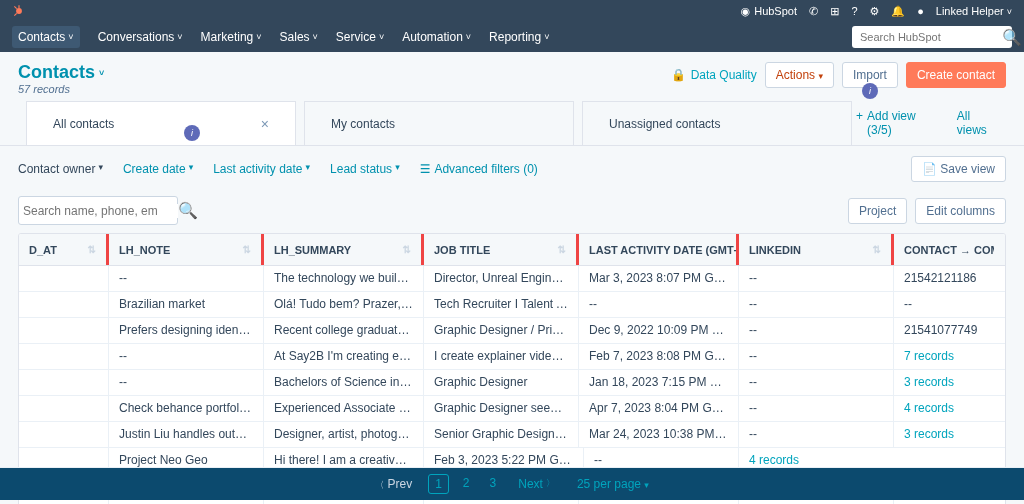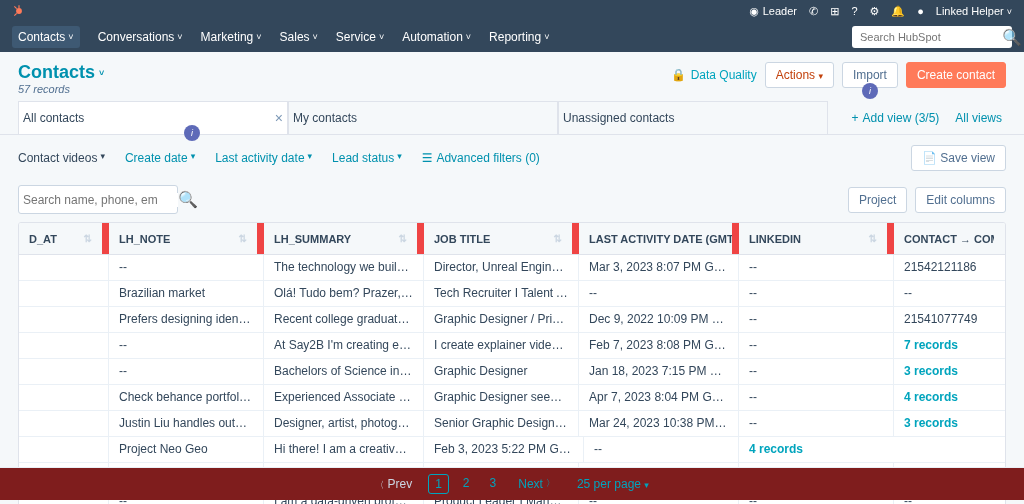--- a/index.html
+++ b/index.html
@@ -21,59 +21,59 @@
 .page-header { display: flex; justify-content: space-between; align-items: flex-start; padding: 10px 18px 6px; }
 .page-title { color: #0091ae; font-size: 18px; font-weight: 600; display: flex; align-items: center; gap: 4px; }
 .record-count { color: #516f90; font-size: 11px; font-style: italic; }
 .header-actions { display: flex; gap: 8px; align-items: center; }
 .data-quality { color: #00a4bd; font-size: 12px; display: flex; gap: 4px; align-items: center; }
 .btn { border: 1px solid #cbd6e2; background: #fff; border-radius: 3px; padding: 5px 10px; font-size: 12px; cursor: pointer; color: #516f90; }
 .btn-actions { color: #c2410c; }
 .btn-primary { background: #ff7a59; color: #fff; border-color: #ff7a59; }
 
 .tabs-row { display: flex; padding: 0 18px; border-bottom: 1px solid #dfe3eb; align-items: stretch; }
-.tab { border: 1px solid #dfe3eb; border-bottom: none; padding: 8px 4px; font-size: 12px; color: #33475b; background: #f5f8fa; width: 270px; display: flex; justify-content: space-between; align-items: center; cursor: pointer; }
+.tab { border: 1px solid #dfe3eb; border-bottom: none; padding: 8px 26px; font-size: 12px; color: #33475b; background: #f5f8fa; width: 270px; display: flex; justify-content: space-between; align-items: center; cursor: pointer; margin-left: 8px; }
 .tab.active { background: #fff; }
 .tab-close { color: #7c98b6; font-size: 14px; }
 .tab-actions { display: flex; align-items: center; gap: 16px; margin-left: auto; padding: 8px 4px; }
 .add-view { color: #0091ae; font-size: 12px; display: flex; gap: 4px; }
 .all-views { color: #0091ae; font-size: 12px; }
 
 .filter-row { display: flex; padding: 10px 18px; gap: 20px; align-items: center; }
 .filter { color: #33475b; font-size: 12px; display: flex; gap: 3px; cursor: pointer; }
 .filter.highlight { color: #0091ae; }
 .adv-filters { color: #0091ae; font-size: 12px; display: flex; gap: 4px; }
 .save-view { margin-left: auto; }
 
 .tool-row { display: flex; padding: 4px 18px 8px; align-items: center; }
 .search-box { border: 1px solid #cbd6e2; border-radius: 3px; background: #fff; padding: 4px 4px; width: 160px; display: flex; align-items: center; }
 .search-box input { border: none; outline: none; font-size: 12px; flex: 1; color: #7c98b6; }
 .tool-actions { margin-left: auto; display: flex; gap: 8px; }
 
 .table-wrap { padding: 0 18px; }
 .table { border: 1px solid #dfe3eb; background: #fff; border-radius: 3px; overflow: hidden; }
 .thead { display: flex; background: #f5f8fa; border-bottom: 1px solid #dfe3eb; height: 32px; }
-.th { padding: 8px 10px; font-size: 11px; font-weight: 600; color: #33475b; border-right: 7px solid #ef4444; display: flex; align-items: center; gap: 4px; overflow: hidden; white-space: nowrap; }
+.th { padding: 8px 10px; font-size: 11px; font-weight: 600; color: #33475b; border-right: 3px solid #ef4444; display: flex; align-items: center; gap: 4px; overflow: hidden; white-space: nowrap; }
 .th:last-child { border-right: none; }
 .sort-ic { color: #cbd6e2; font-size: 10px; margin-left: auto; }
 
 .tr { display: flex; border-bottom: 1px solid #eaf0f6; height: 26px; }
 .td { padding: 5px 10px; font-size: 12px; color: #33475b; border-right: 1px solid #eaf0f6; overflow: hidden; white-space: nowrap; text-overflow: ellipsis; }
 .td:last-child { border-right: none; }
-.td.link { color: #00a4bd; font-weight: 700; }
+.td.link { color: #00a4bd; font-weight: 400; }
 
 .c0 { width: 90px; }
 .c1 { width: 155px; }
 .c2 { width: 160px; }
 .c3 { width: 155px; }
 .c4 { width: 160px; }
 .c5 { width: 155px; gap: 28px; }
 .c6 { width: 100px; }
 
-.pagination { position: absolute; bottom: 4px; left: 0; right: 0; display: flex; justify-content: center; align-items: center; gap: 10px; font-size: 12px; color: #7c98b6; background: #7f1d1d; padding: 6px 0; border-top: 1px solid #eaf0f6; }
+.pagination { position: absolute; bottom: 4px; left: 0; right: 0; display: flex; justify-content: center; align-items: center; gap: 10px; font-size: 12px; color: #7c98b6; background: #0c4a6e; padding: 6px 0; border-top: 1px solid #eaf0f6; }
 .pg { cursor: pointer; padding: 2px 6px; }
 .pg.active { border: 1px solid #00a4bd; color: #00a4bd; border-radius: 3px; }
 .pg.nav-pg { color: #00a4bd; display: flex; gap: 3px; }
 .pg.disabled { color: #cbd6e2; }
 .perpage { color: #00a4bd; }
 
 .chev { font-size: 9px; }
 .info-badge { background: #5e6ab8; color: #fff; border-radius: 50%; width: 16px; height: 16px; display: inline-flex; align-items: center; justify-content: center; font-size: 9px; font-style: italic; position: absolute; }
 #info1 { left: 862px; top: 83px; }
 #info2 { left: 184px; top: 125px; }
@@ -86,21 +86,21 @@
     <svg width="14" height="14" viewBox="0 0 24 24">
         <circle cx="12" cy="12" r="5" fill="#ff7a59"></circle>
         <line x1="12" y1="2" x2="12" y2="7" stroke="#ff7a59" stroke-width="2"></line>
         <line x1="4" y1="4" x2="8" y2="8" stroke="#ff7a59" stroke-width="2"></line>
         <line x1="4" y1="20" x2="8" y2="16" stroke="#ff7a59" stroke-width="2"></line>
       </svg>
   </span>
   <div class="topbar-right">
     <span class="upgrade">
       <span>◉</span>
-      <span>Leader</span>
+      <span>HubSpot</span>
     </span>
     <span>✆</span>
     <span>⊞</span>
     <span>?</span>
     <span>⚙</span>
     <span>🔔</span>
     <span>●</span>
     <span><span>Linked Helper</span> <span class="chev">˅</span></span>
   </div>
 </div>
@@ -157,21 +157,21 @@
     <span class="add-view">
         <span>+</span>
         <span>Add view (3/5)</span>
       </span>
     <span class="all-views">All views</span>
   </div>
 </div>
 
 <div class="filter-row">
   <span class="filter">
-      <span>Contact videos</span> 
+      <span>Contact owner</span> 
       <span class="chev">▾</span>
     </span>
   <span class="filter highlight">
       <span>Create date</span> 
       <span class="chev">▾</span>
     </span>
   <span class="filter highlight">
       <span>Last activity date</span> 
       <span class="chev">▾</span>
     </span>

